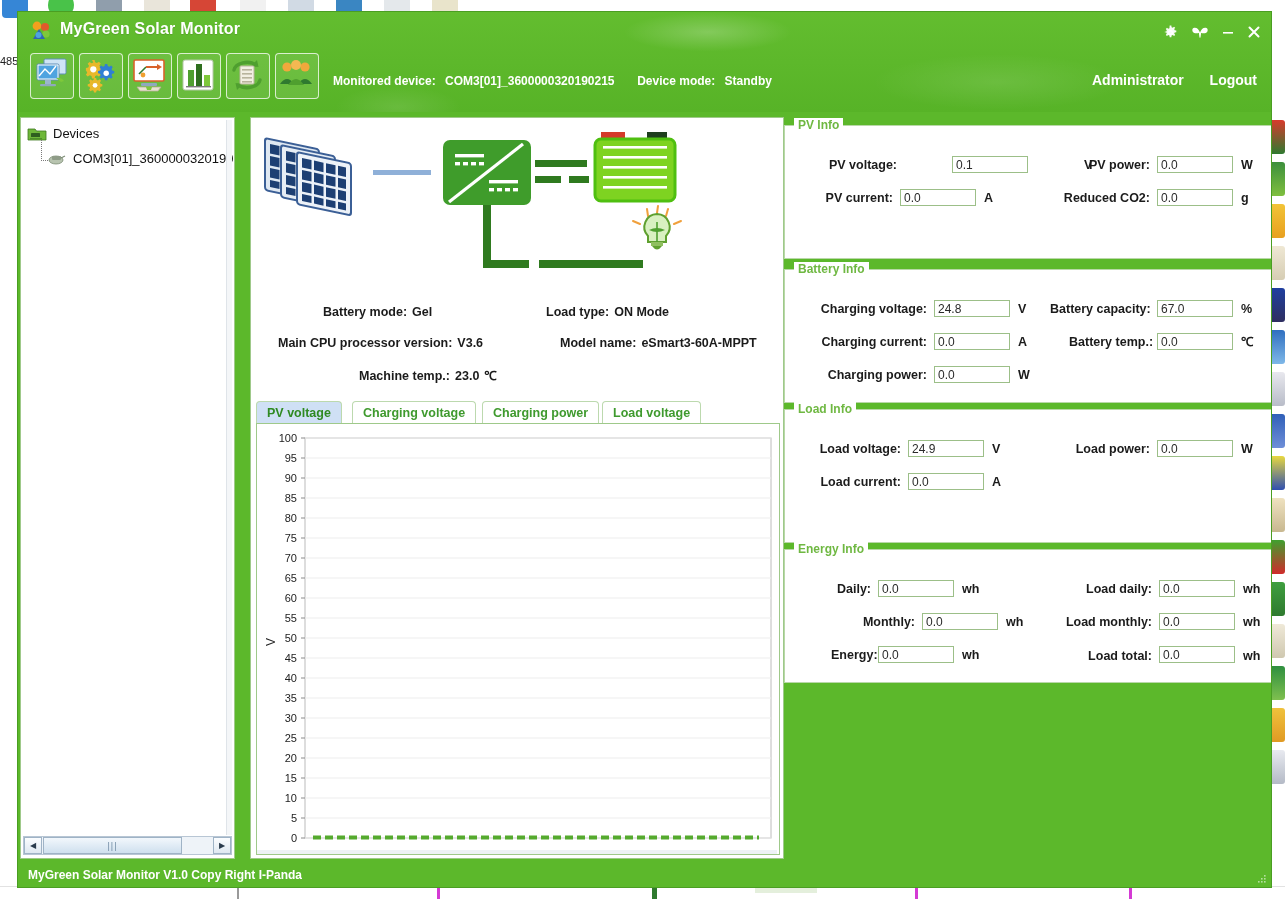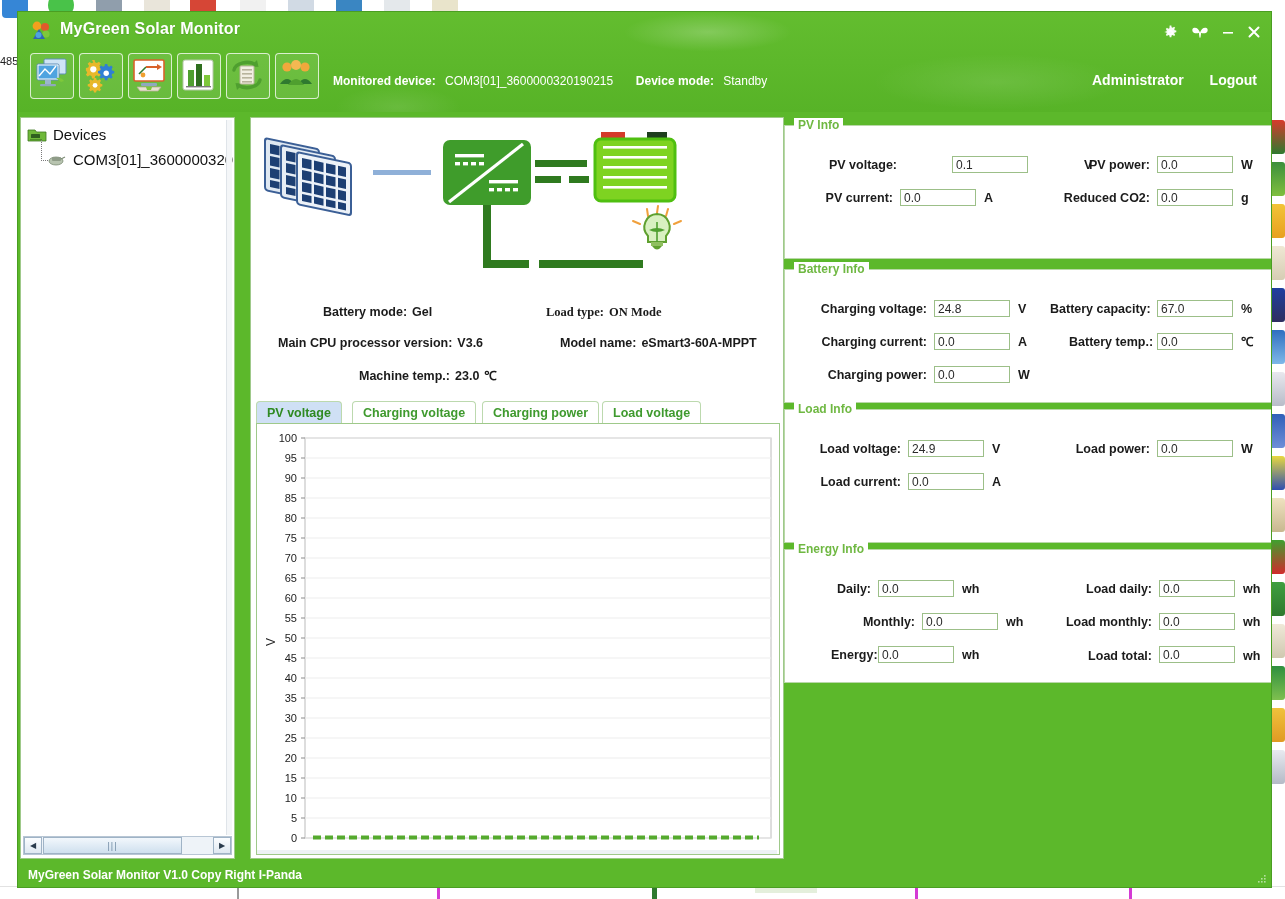--- a/index.html
+++ b/index.html
@@ -101,21 +101,21 @@
   #tool-3 { left: 110px; }
   #tool-4 { left: 159px; }
   #tool-5 { left: 208px; }
   #tool-6 { left: 257px; }
 
   #monitor-line {
     position: absolute; left: 315px; top: 26px;
     font-size: 12px; font-weight: bold; color: #ffffff;
     white-space: nowrap;
   }
-  #monitor-line .val { font-weight: normal; }
+  #monitor-line .val { font-weight: bold; }
   #monitor-line .gap { display: inline-block; width: 16px; }
 
   #account {
     position: absolute; right: 14px; top: 24px;
     font-size: 14px; font-weight: bold; color: #ffffff;
     white-space: nowrap;
   }
   #account span { cursor: pointer; }
   #account .sp { display: inline-block; width: 18px; }
 
@@ -129,22 +129,22 @@
   
   #sidebar {
     position: absolute; left: 2px; top: 5px;
     width: 213px; height: 740px;
     background: #ffffff;
     border: 1px solid #9fc98a;
     overflow: hidden;
   }
   .tree-row {
     position: absolute; left: 6px;
-    display: flex; align-items: flex-end; gap: 6px;
-    font-size: 15px; color: #111;
+    display: flex; align-items: flex-start; gap: 6px;
+    font-size: 13px; color: #111;
     white-space: nowrap;
     cursor: pointer;
   }
   #tree-root { top: 8px; }
   #tree-child { top: 33px; left: 26px; }
   .tree-connector {
     position: absolute; left: 20px; top: 22px;
     width: 12px; height: 20px;
     border-left: 1px dotted #7a7a7a;
     border-bottom: 1px dotted #7a7a7a;
@@ -618,21 +618,21 @@
           <path d="M398 112 q8 -4 16 0 q-8 4 -16 0z" fill="#4f9f2f"></path>
           <path d="M406 104 L406 128" stroke="#4f9f2f" stroke-width="1.6"></path>
           <rect x="400" y="124" width="12" height="4" fill="#8fbf5f"></rect>
           <path d="M401 128 q5 7 10 0 z" fill="#5fa02f"></path>
         </g>
       </svg>
 
       <div class="infoline" style="left:72px; top:187px;">
         <span class="lab">Battery mode:</span><span class="val">Gel</span>
       </div>
-      <div class="infoline" style="left:295px; top:187px;font-family:Liberation Serif, serif;">
+      <div class="infoline" style="left:295px; top:187px;">
         <span class="lab">Load type:</span><span class="val">ON Mode</span>
       </div>
       <div class="infoline" style="left:27px; top:218px;">
         <span class="lab">Main CPU processor version:</span><span class="val">V3.6</span>
       </div>
       <div class="infoline" style="left:309px; top:218px;">
         <span class="lab">Model name:</span><span class="val">eSmart3-60A-MPPT</span>
       </div>
       <div class="infoline" style="left:108px; top:249px;">
         <span class="lab">Machine temp.:</span><span class="val">23.0</span><span class="val">℃</span>

